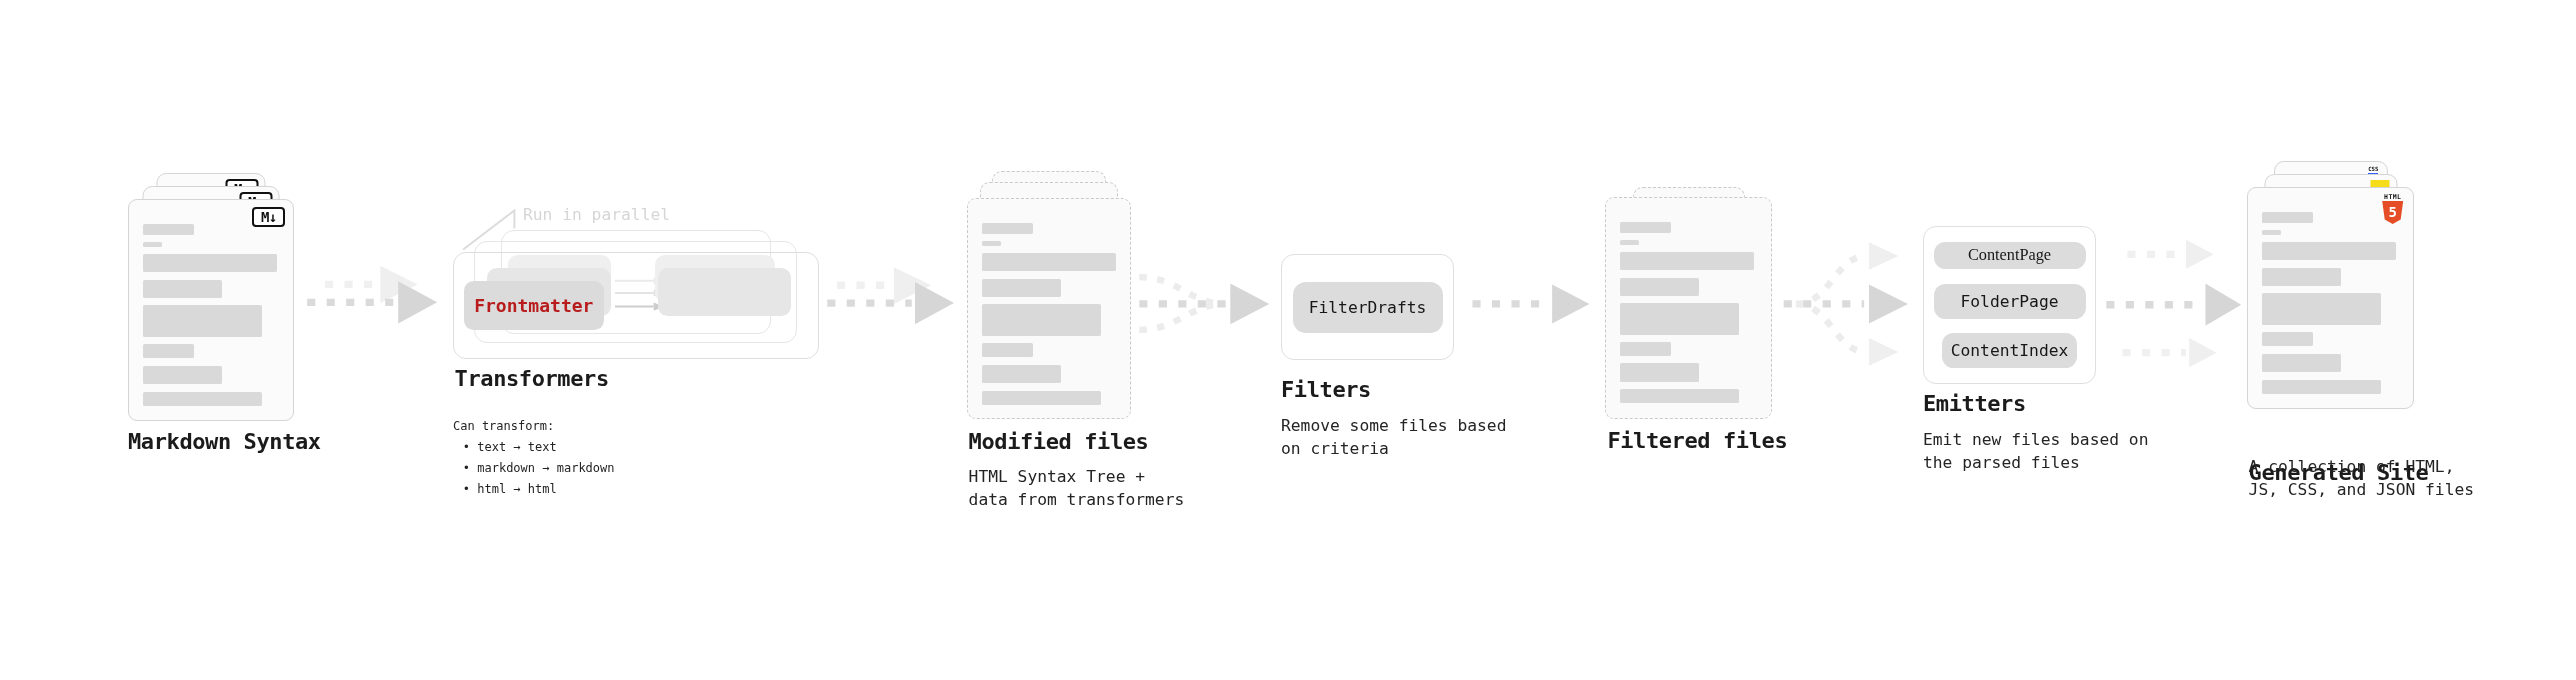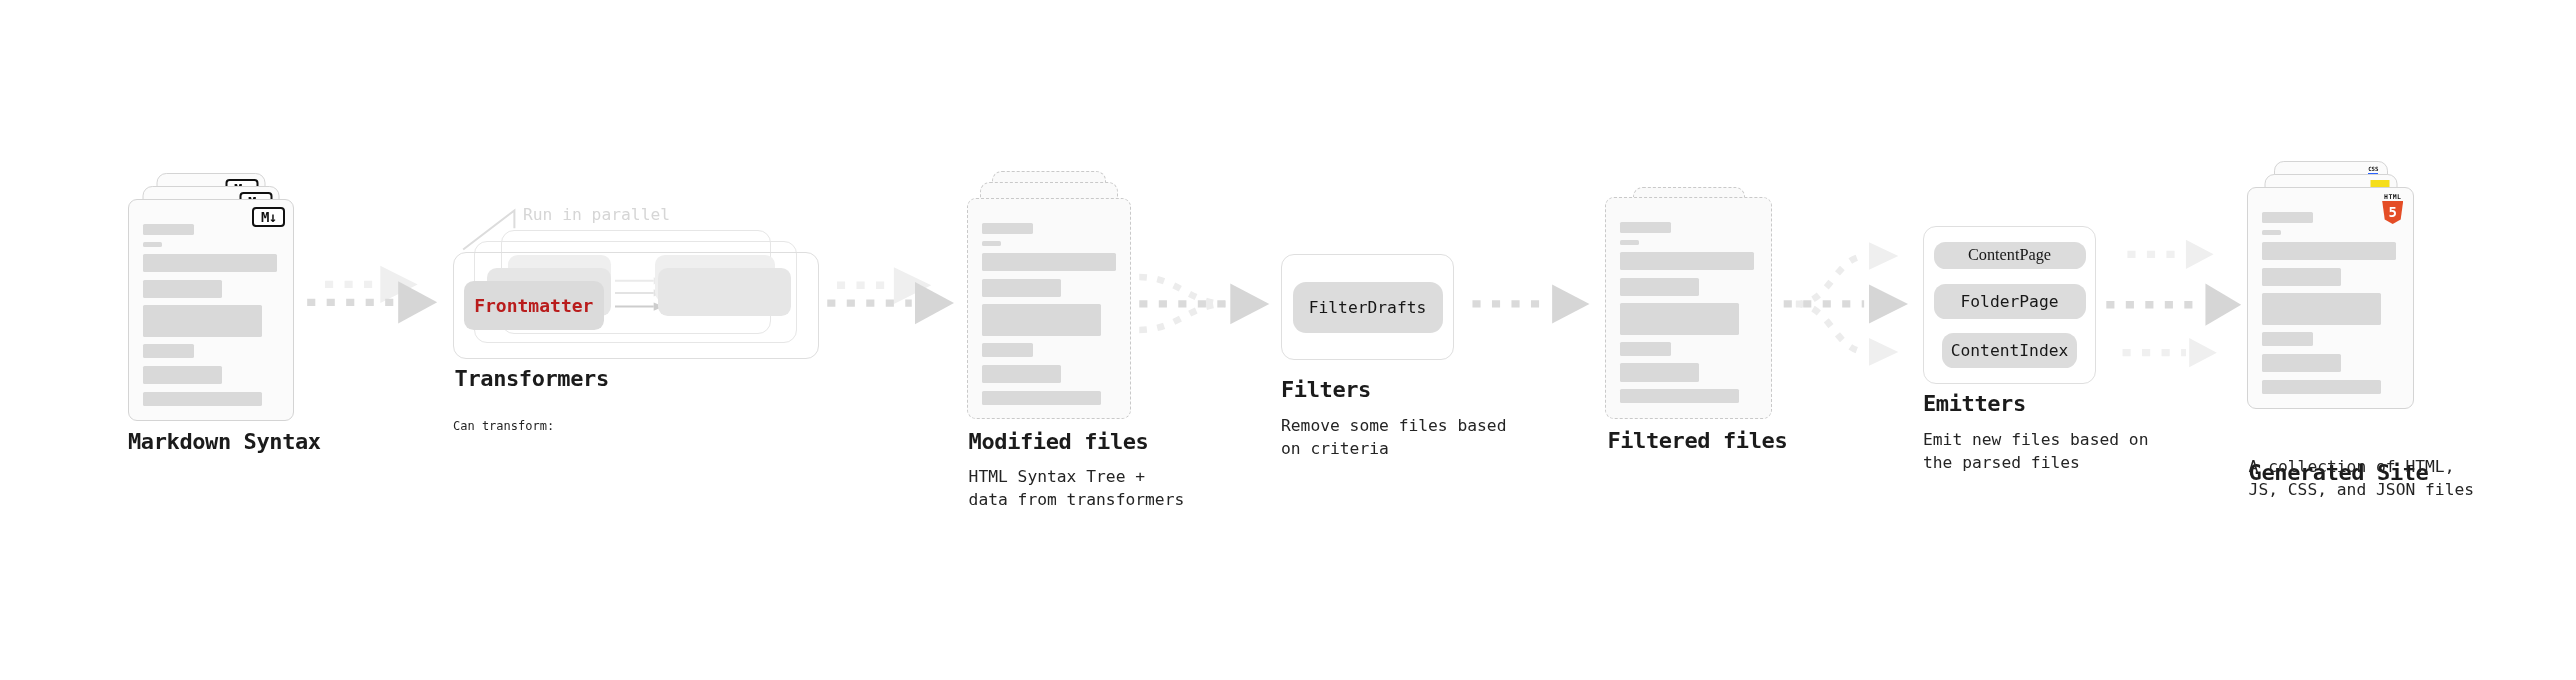--- a/index.html
+++ b/index.html
@@ -143,20 +143,25 @@
           <polygon points="48,18.5 58,23 48,27.5" fill="#e3e3e3"></polygon>
         <line x1="0" y1="40" x2="48" y2="40" stroke="#cdcdcd" stroke-width="2.5"></line>
           <polygon points="48,35 60,40 48,45" fill="#cdcdcd"></polygon>
       </svg>
       <div class="node ghost2" style="left:201px; top:2.4px; width:120px; height:47px;"></div>
       <div class="node ghost1" style="left:204px; top:15.4px; width:133px; height:48px;"></div>
     </div>
     <h2 class="stage-title" style="left:1.6px; top:136px;">Transformers</h2>
     <div class="t-body" style="left:0; top:185px;">
       <div class="heading">Can transform:</div>
+      <ul>
+        <li>• text → text</li>
+        <li>• markdown → markdown</li>
+        <li>• html → html</li>
+      </ul>
     </div>
   </div>
 
   <div class="stage" style="left:967px; top:171px; width:164px;">
     <div class="layer dashed" style="width:114px; top:0;"></div>
     <div class="layer dashed" style="width:138px; top:10.6px;"></div>
     <div class="card dashed" style="left:0; top:27px; width:164px; height:221px;">
       <div class="bars">
           <div class="bar" style="width: 51px; height: 10.6px;"></div>
           <div class="bar" style="width: 18.7px; height: 4.9px;"></div>

